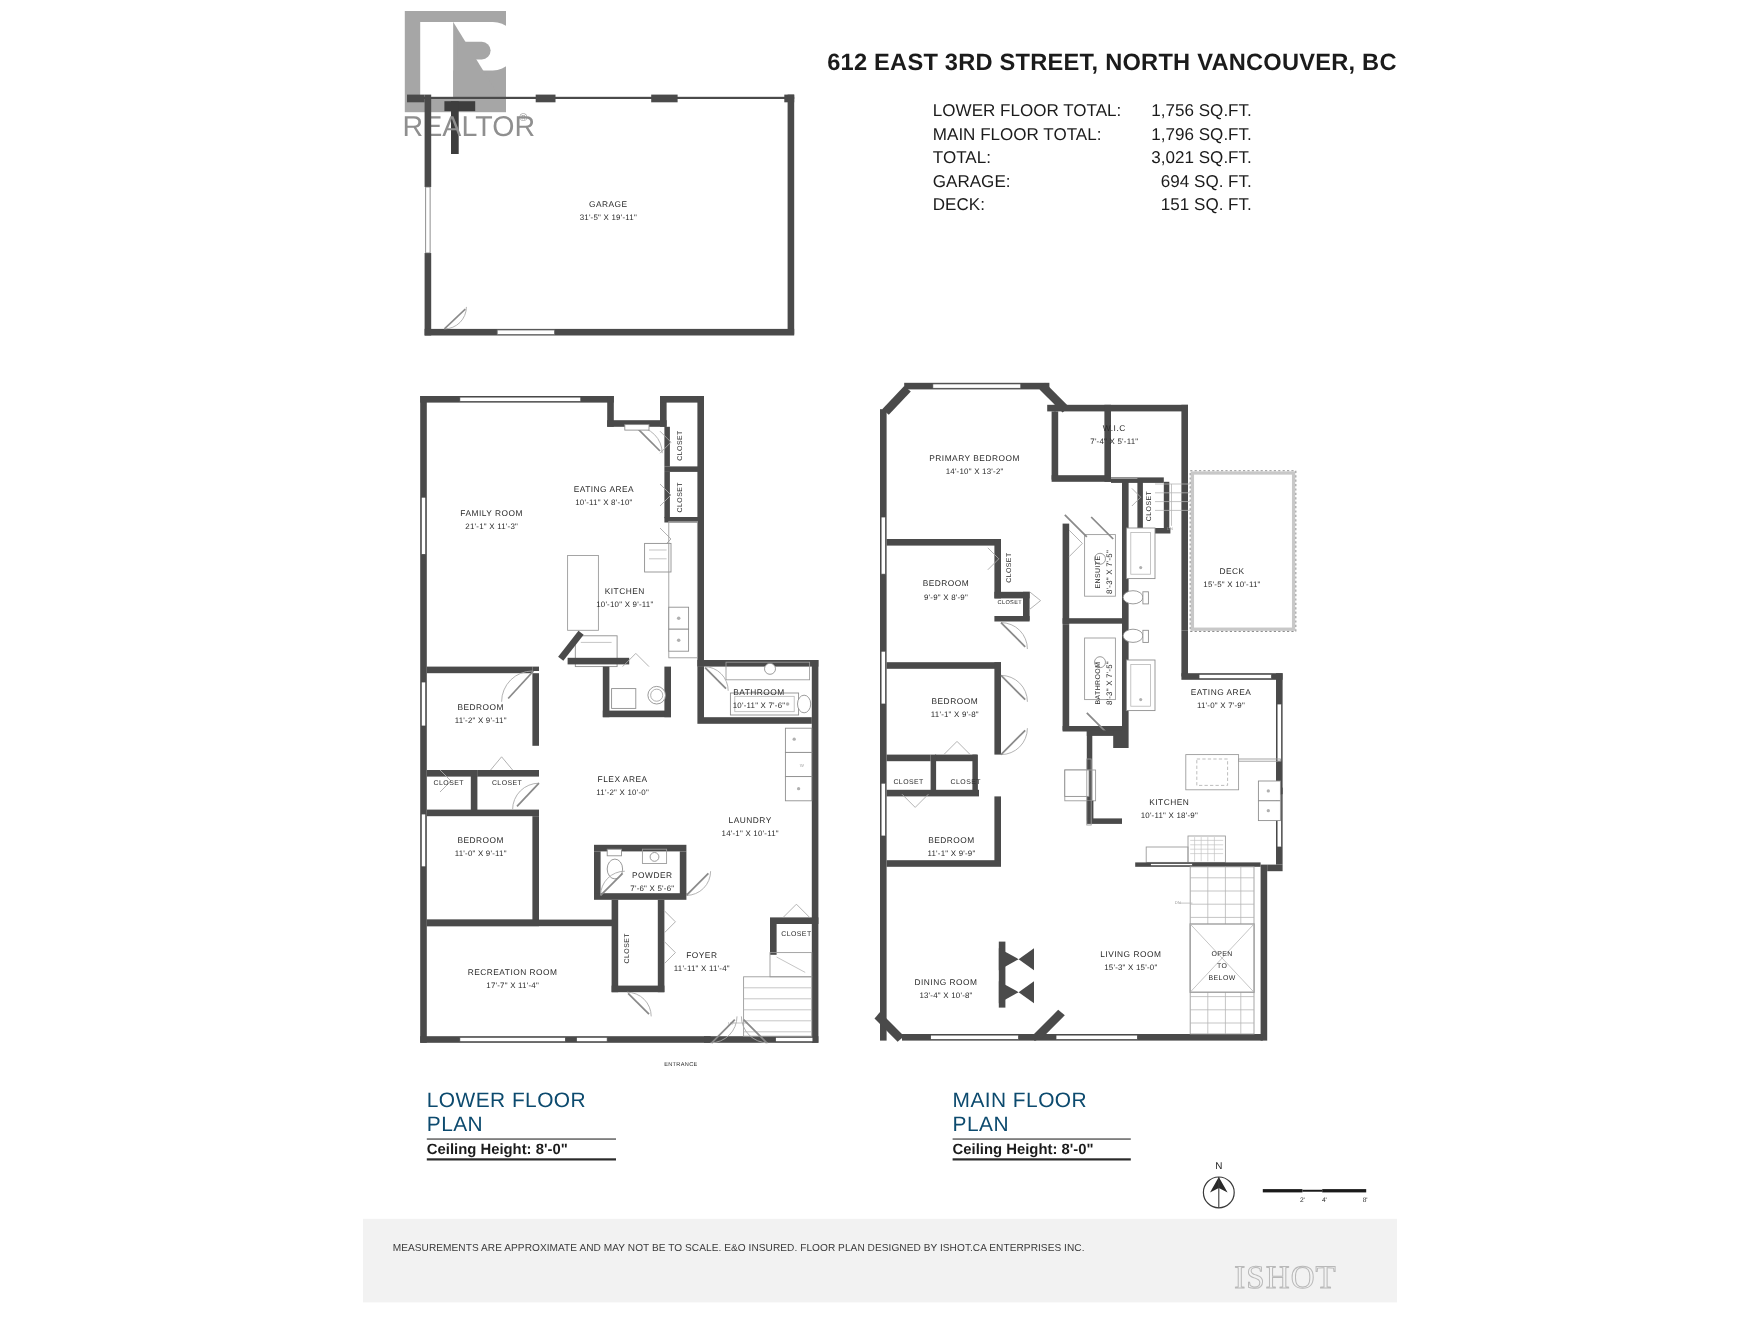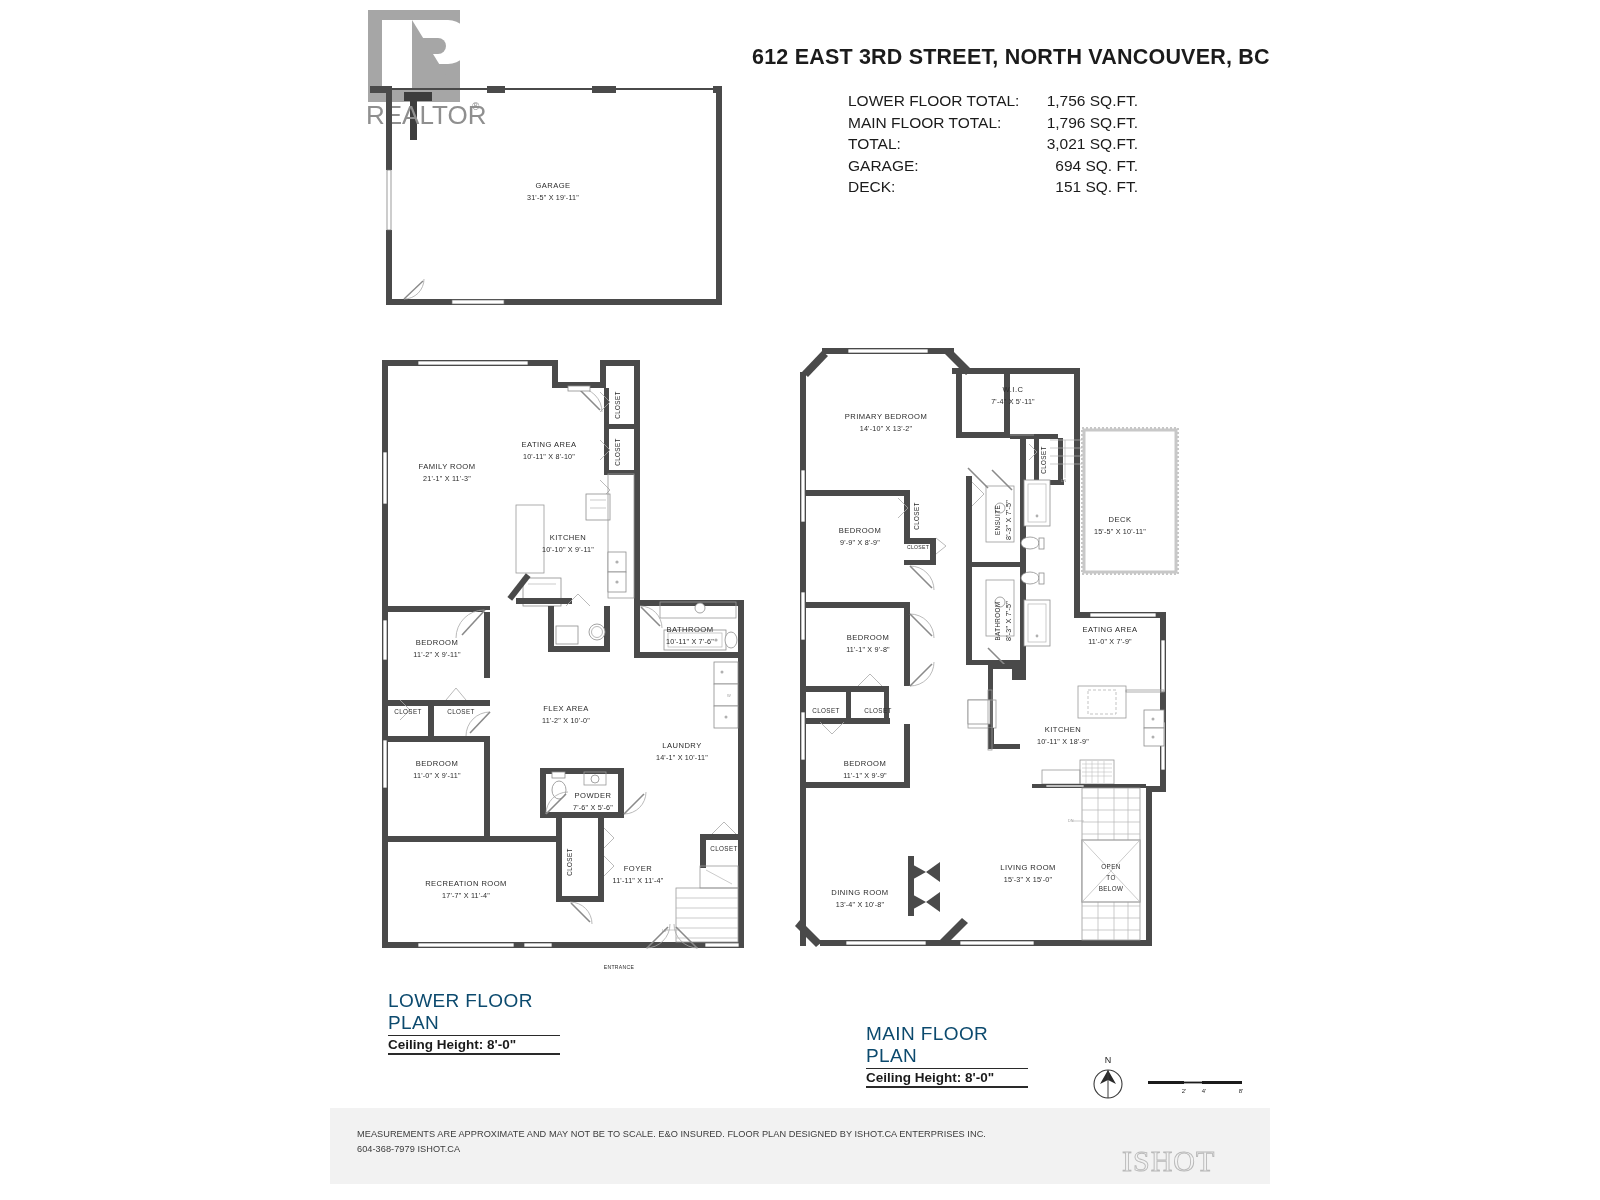--- a/index.html
+++ b/index.html
@@ -29,21 +29,21 @@
   
   #realtor{position:absolute;left:328px;top:8px;width:132px;height:132px;margin-left:32px;}
 
   
   .plan-title{position:absolute;text-align:left;}
   .plan-title .t1{font-size:19px;letter-spacing:.4px;color:#0c4a6e;}
   .plan-title .ul{height:1.4px;background:#2a2a2a;margin-top:1px;}
   .plan-title .t2{font-size:13.5px;font-weight:bold;color:#1b1b1b;margin-top:1px;}
   .plan-title .ul2{height:1.2px;background:#2a2a2a;margin-top:1px;}
   #lower-title{left:388px;top:990px;width:172px;}
-  #main-title{left:866px;top:1023px;width:162px;}
+  #main-title{left:866px;top:990px;width:162px;}
 
   
   #footer-band{
     position:absolute;left:330px;top:1108px;width:940px;height:76px;
     background:#f2f2f2;
   }
   #footer-text{
     position:absolute;left:357px;top:1127px;width:640px;
     font-size:9.2px;line-height:14.5px;color:#3b3b3b;letter-spacing:.05px;
   }
@@ -554,19 +554,18 @@
       <text x="104" y="43" font-family="Liberation Sans, sans-serif" font-size="6" fill="#2a2a2a" text-anchor="middle">2'</text>
       <text x="124" y="43" font-family="Liberation Sans, sans-serif" font-size="6" fill="#2a2a2a" text-anchor="middle">4'</text>
       <text x="161" y="43" font-family="Liberation Sans, sans-serif" font-size="6" fill="#2a2a2a" text-anchor="middle">8'</text>
     </g>
   </svg>
 </div>
 
 <div id="footer-band"></div>
 <div id="footer-text">
   <div>MEASUREMENTS ARE APPROXIMATE AND MAY NOT BE TO SCALE. E&amp;O INSURED. FLOOR PLAN DESIGNED BY ISHOT.CA ENTERPRISES INC.</div>
-  <div>604-368-7979  ISHOT.CA</div>
 </div>
 <div id="ishot-logo">
   <svg width="110" height="34" viewBox="0 0 110 34">
     <text x="2" y="27" font-family="Liberation Serif, serif" font-size="30" letter-spacing="1" fill="none" stroke="#b9b9b9" stroke-width="0.9">ISHOT</text>
   </svg>
 </div>
 
 </body></html>

